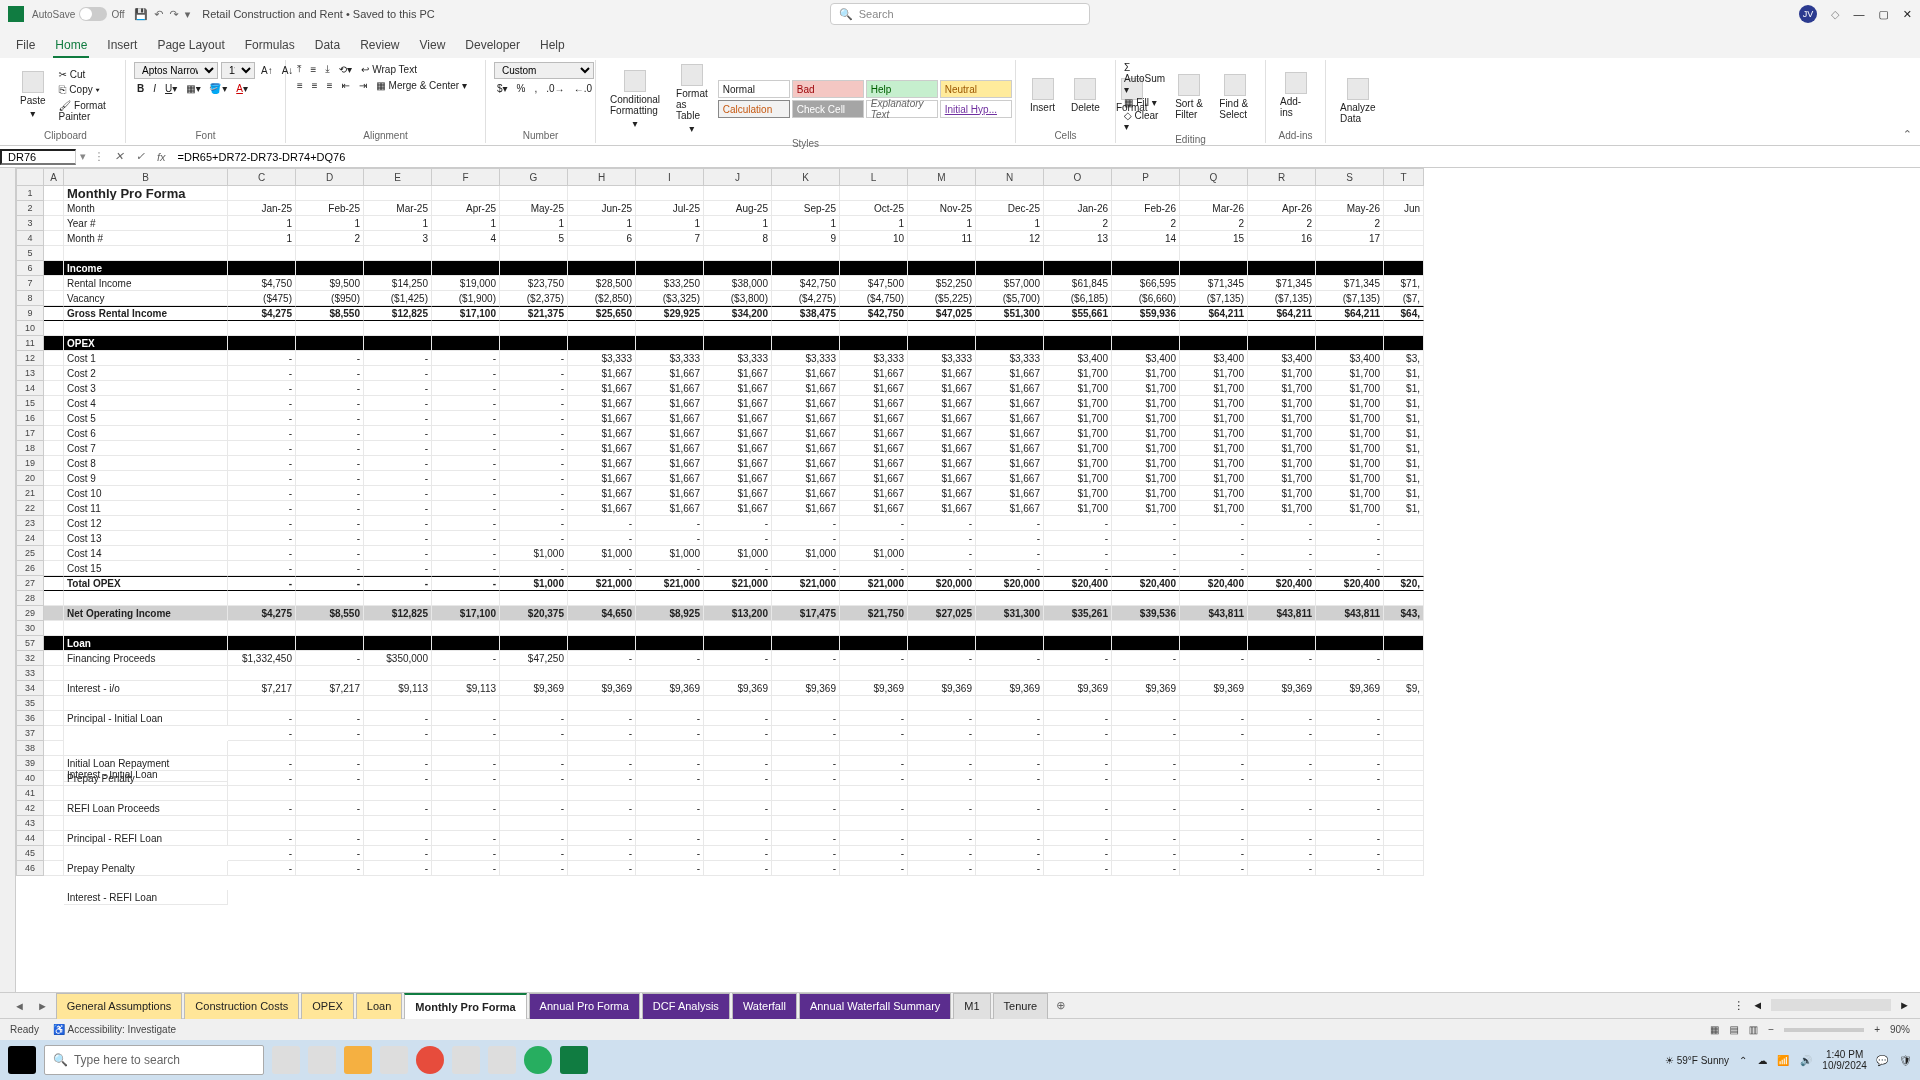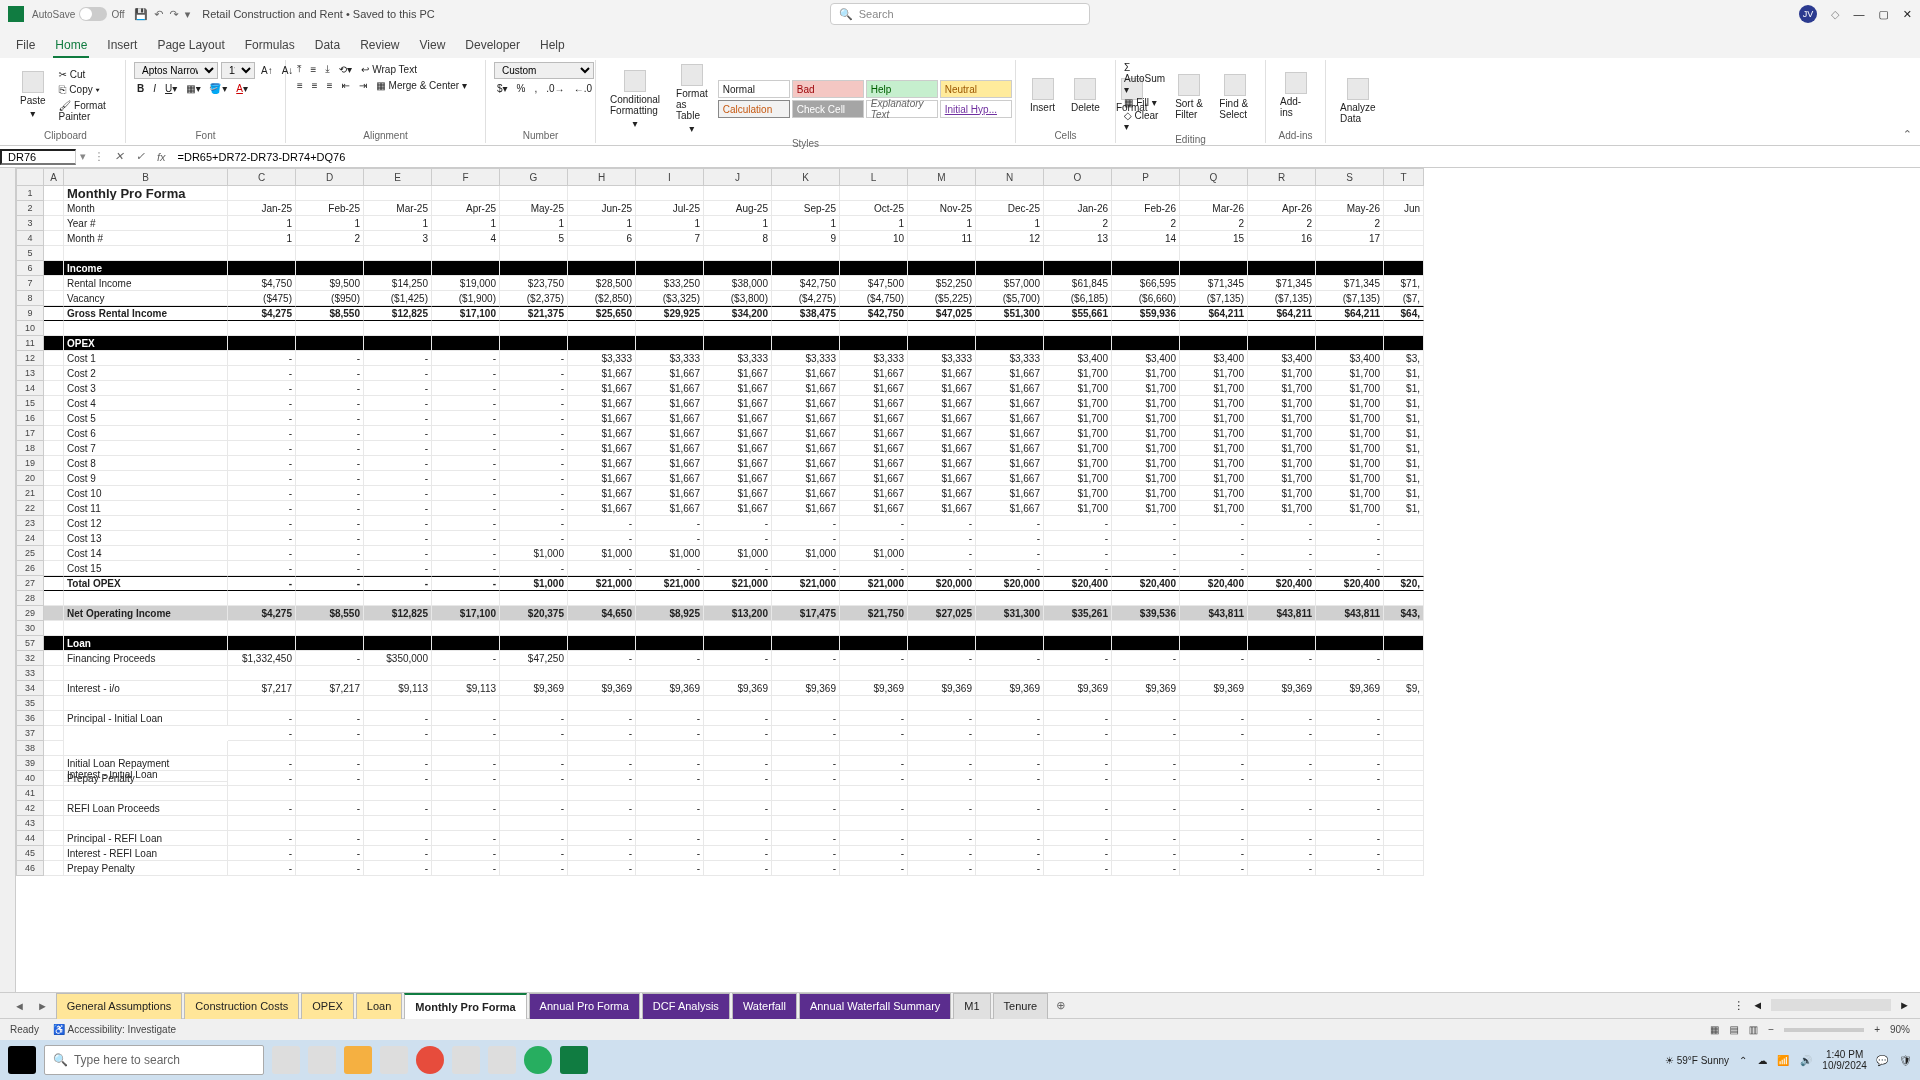--- a/index.html
+++ b/index.html
@@ -1293,21 +1293,21 @@
             <div class="cell r" style="width: 68px;">-</div>
             <div class="cell r" style="width: 68px;">-</div>
             <div class="cell r" style="width: 68px;">-</div>
             <div class="cell r" style="width: 68px;">-</div>
             <div class="cell r" style="width: 68px;">-</div>
             <div class="cell r" style="width: 68px;">-</div>
             <div class="cell r" style="width: 40px;"></div>
           </div>
           <div class="gridrow">
             <div class="cell" style="width: 20px;"></div>
-            <div class="cell" style="width: 164px;">Interest - REFI Loan</div>
+            <div class="cell" style="width: 164px; margin-top: 44px;">Interest - REFI Loan</div>
             <div class="cell r" style="width: 68px;">-</div>
             <div class="cell r" style="width: 68px;">-</div>
             <div class="cell r" style="width: 68px;">-</div>
             <div class="cell r" style="width: 68px;">-</div>
             <div class="cell r" style="width: 68px;">-</div>
             <div class="cell r" style="width: 68px;">-</div>
             <div class="cell r" style="width: 68px;">-</div>
             <div class="cell r" style="width: 68px;">-</div>
             <div class="cell r" style="width: 68px;">-</div>
             <div class="cell r" style="width: 68px;">-</div>

